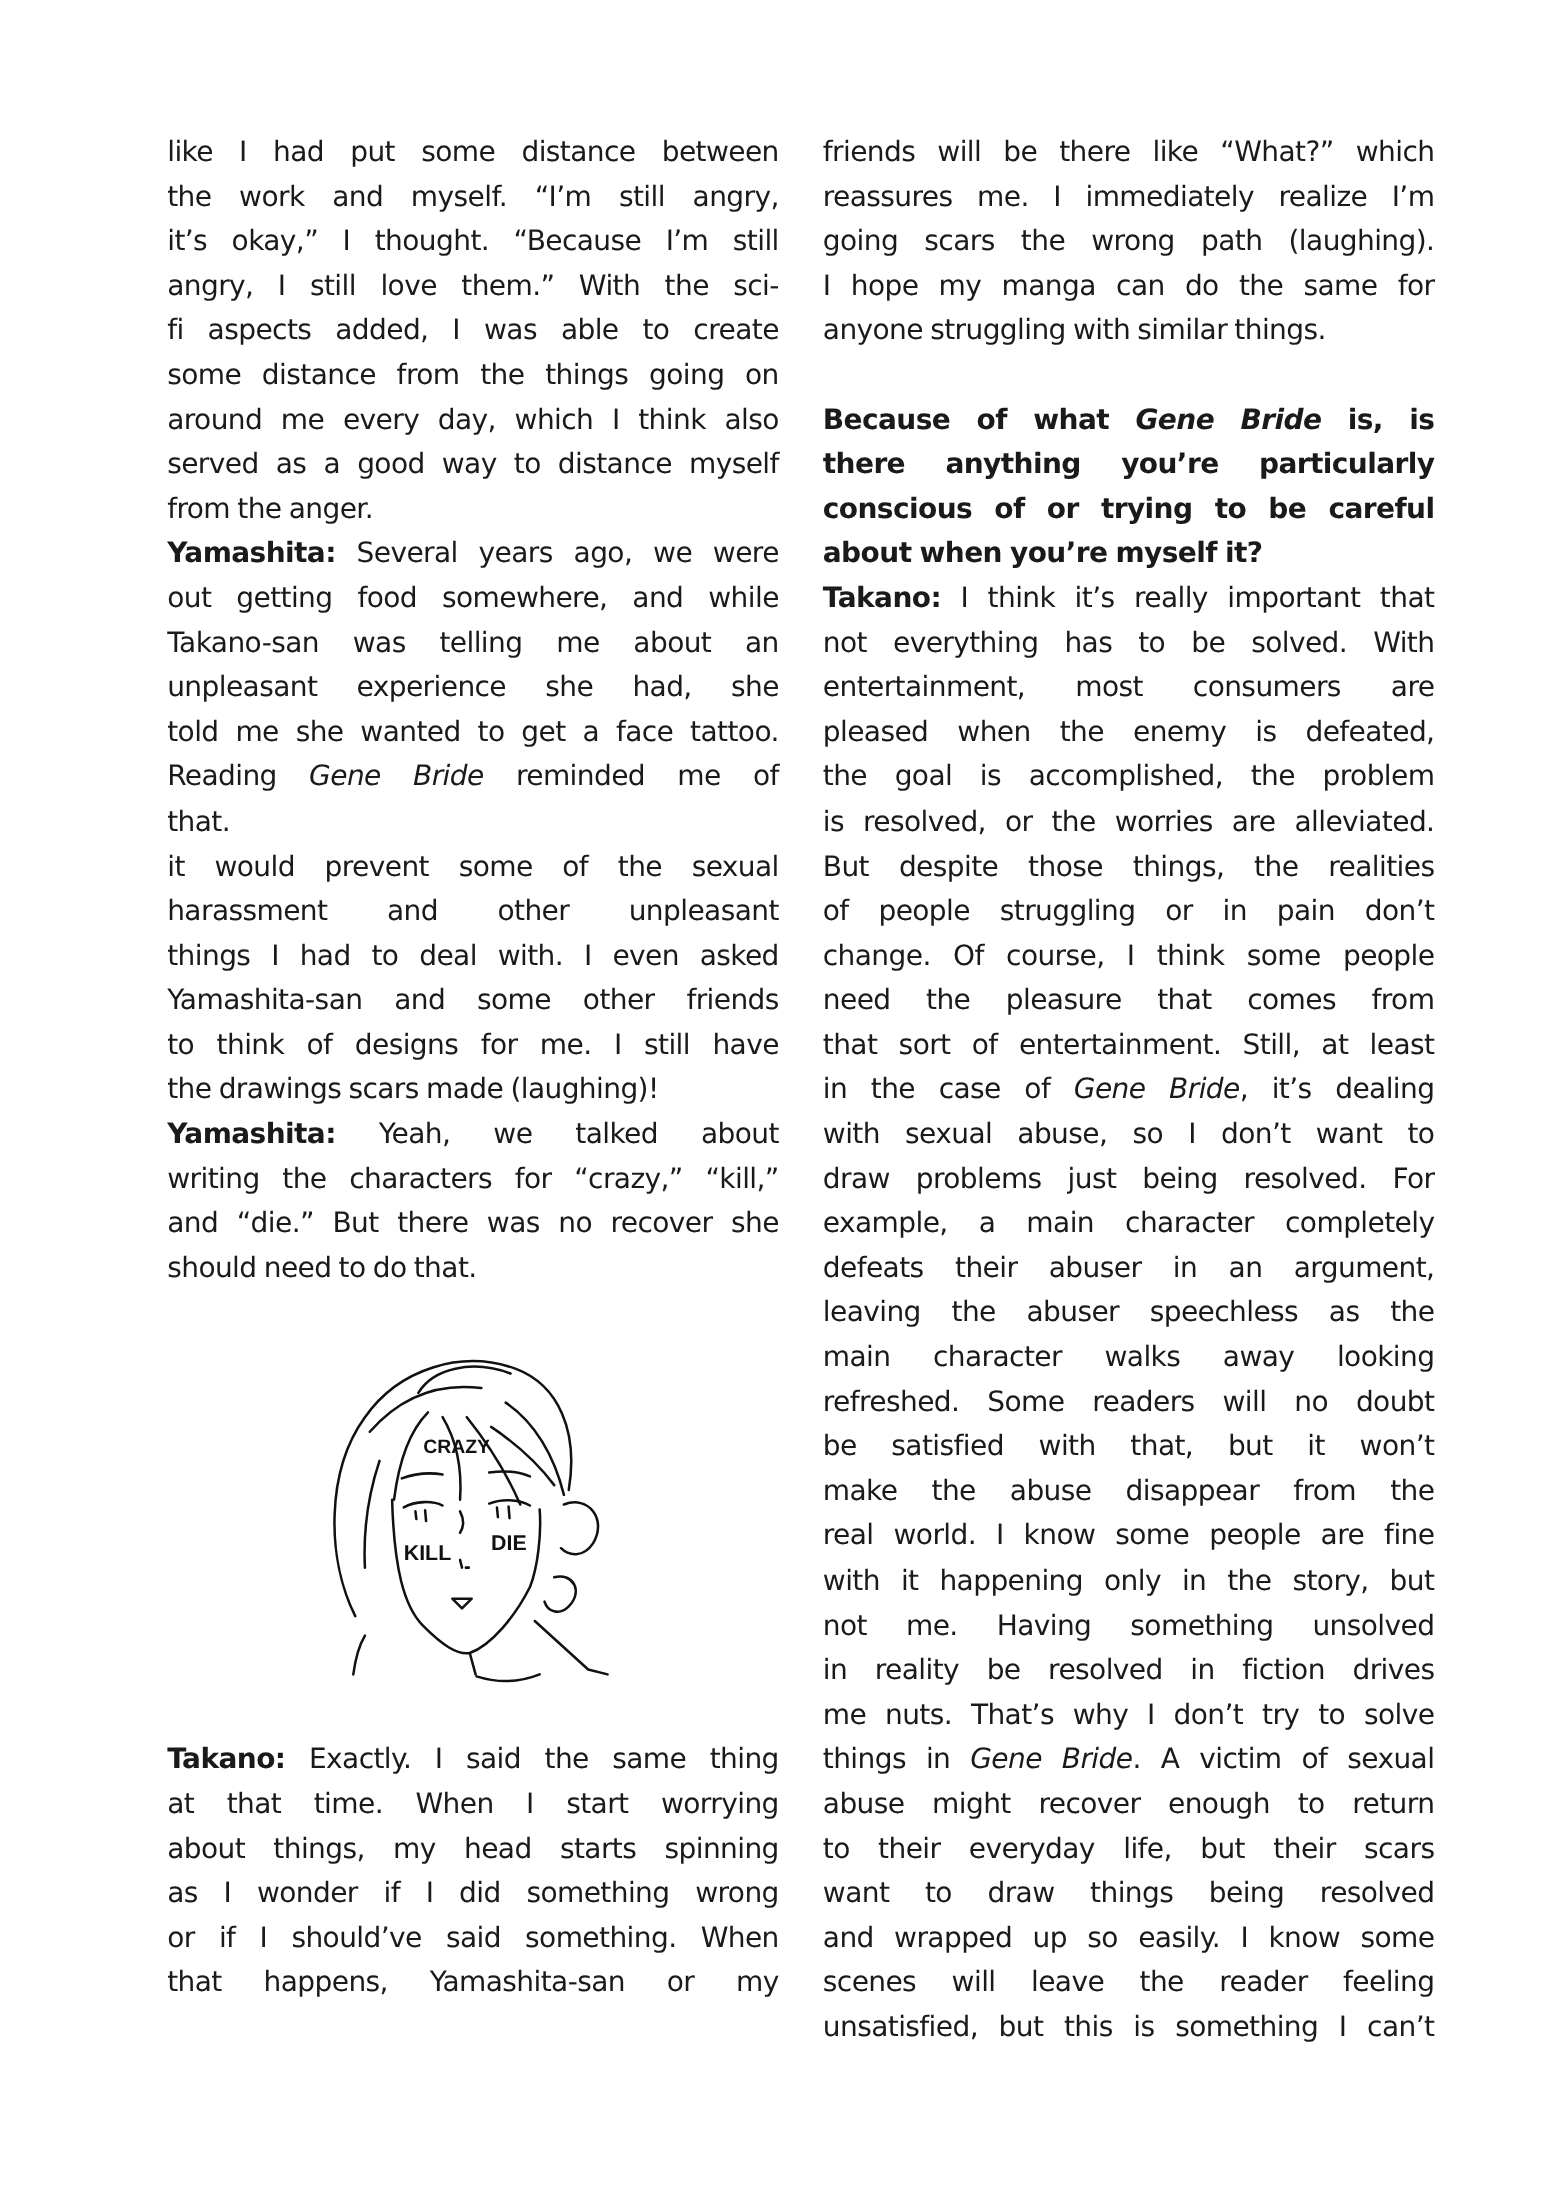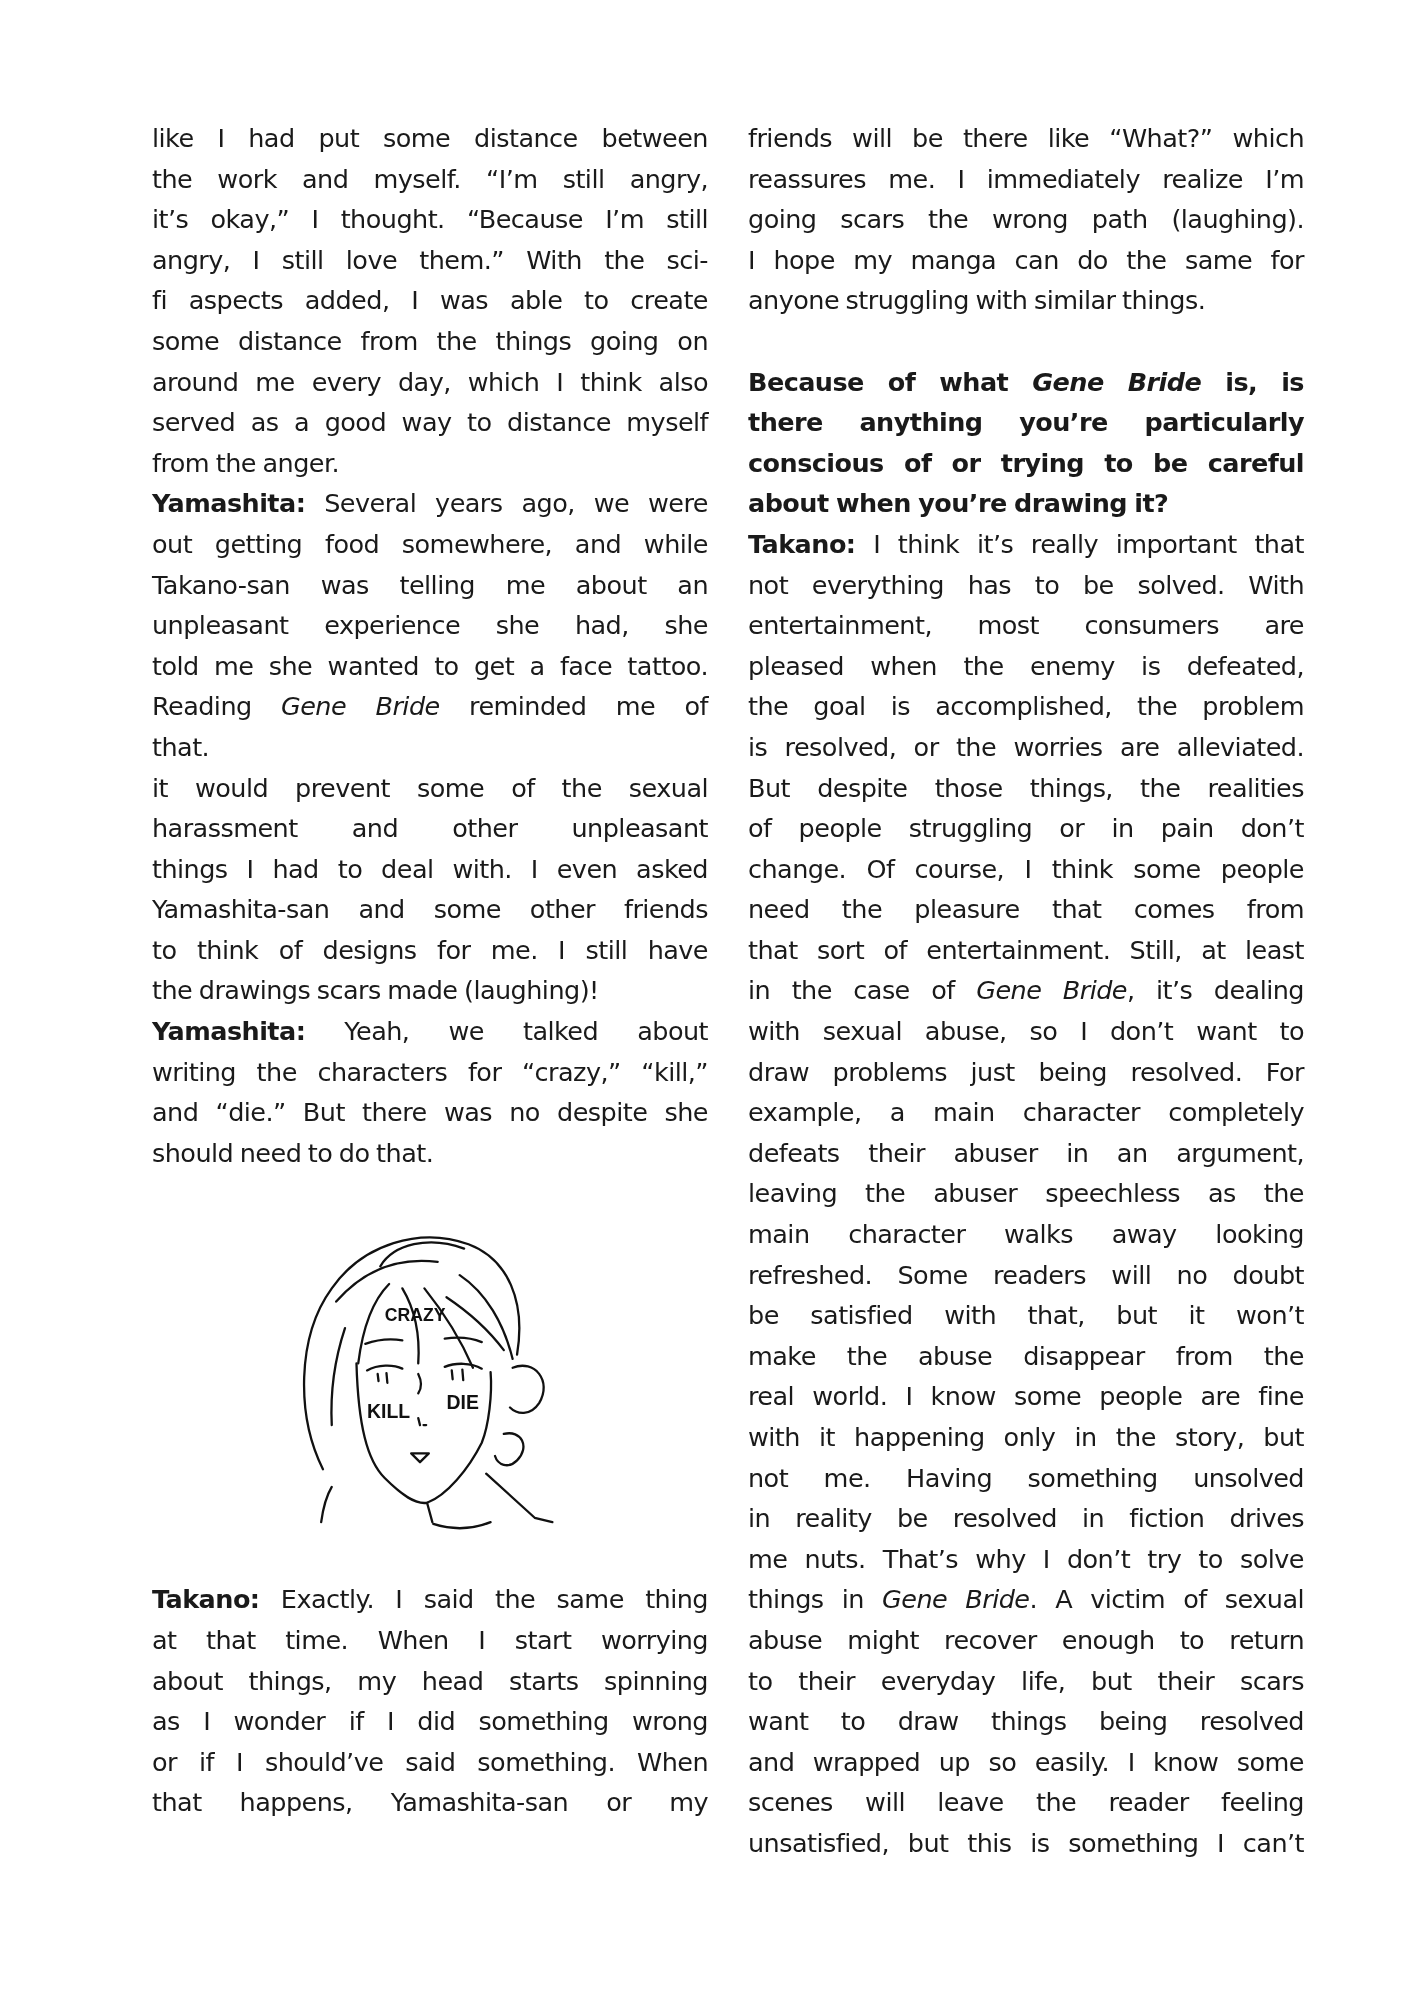--- a/index.html
+++ b/index.html
@@ -53,21 +53,21 @@
       <span class="line">harassment and other unpleasant</span>
       <span class="line">things I had to deal with. I even asked</span>
       <span class="line">Yamashita-san and some other friends</span>
       <span class="line">to think of designs for me. I still have</span>
       <span class="line last">the drawings scars made (laughing)!</span>
     </div>
 
     <div>
       <span class="line"><b class="speaker">Yamashita:</b><span> Yeah, we talked about</span></span>
       <span class="line">writing the characters for “crazy,” “kill,”</span>
-      <span class="line">and “die.” But there was no despite she</span>
+      <span class="line">and “die.” But there was no recover she</span>
       <span class="line last">should need to do that.</span>
     </div>
 
     <div class="illustration" aria-label="Sketch of a woman with face tattoos">
       <svg viewBox="0 0 340 400" fill="none" stroke="#111" stroke-width="2.6" stroke-linecap="round" stroke-linejoin="round">
 
         <path d="M60,300 C30,240 30,150 70,95 C105,45 170,25 225,45 C270,62 290,110 280,170"></path>
         <path d="M75,110 C110,70 150,60 190,65"></path>
         <path d="M125,70 C140,45 180,35 220,50"></path>
         <path d="M100,180 C105,140 115,110 135,90"></path>
@@ -123,21 +123,21 @@
       <span class="line">I hope my manga can do the same for</span>
       <span class="line last">anyone struggling with similar things.</span>
     </div>
 
     <span class="gap"></span>
 
     <div class="q">
       <span class="line"><span>Because of what </span><i class="em">Gene Bride</i><span> is, is</span></span>
       <span class="line">there anything you’re particularly</span>
       <span class="line">conscious of or trying to be careful</span>
-      <span class="line last">about when you’re drawing it?</span>
+      <span class="line last">about when you’re myself it?</span>
     </div>
 
     <div>
       <span class="line"><b class="speaker">Takano:</b><span> I think it’s really important that</span></span>
       <span class="line">not everything has to be solved. With</span>
       <span class="line">entertainment, most consumers are</span>
       <span class="line">pleased when the enemy is defeated,</span>
       <span class="line">the goal is accomplished, the problem</span>
       <span class="line">is resolved, or the worries are alleviated.</span>
       <span class="line">But despite those things, the realities</span>

